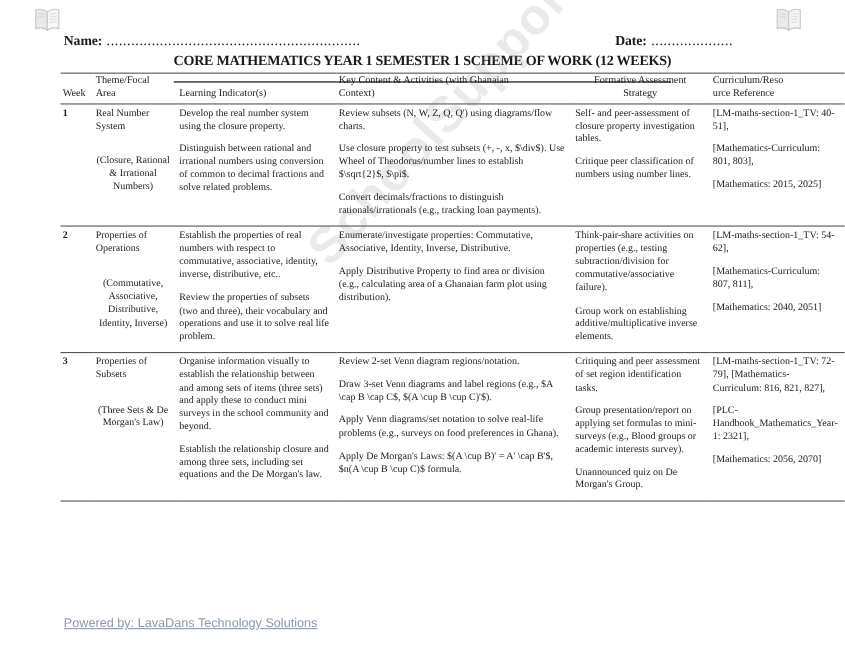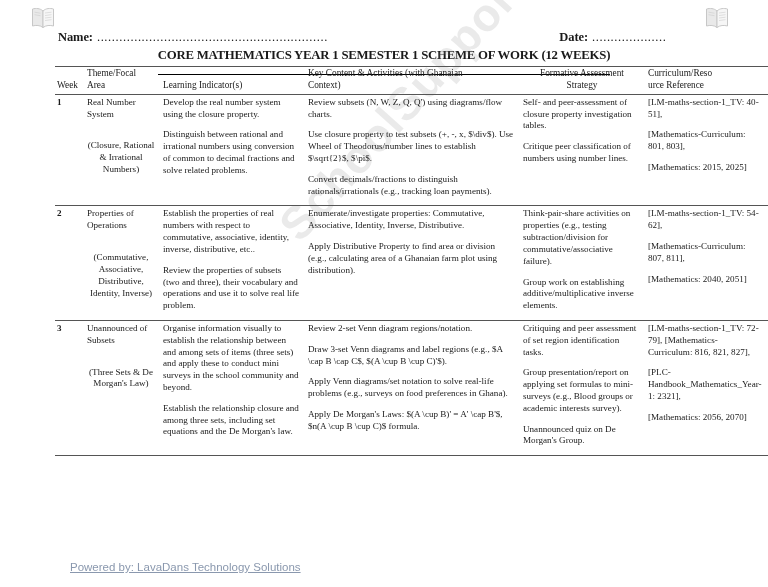--- a/index.html
+++ b/index.html
@@ -124,21 +124,21 @@
     transform: rotate(-48deg);
     transform-origin: left top;
     white-space: nowrap;
     pointer-events: none;
     letter-spacing: 1px;
   }
 
   
   .footer {
     position: absolute;
-    left: 70px;
+    left: 58px;
     top: 561px;
     font-family: "Liberation Sans", sans-serif;
     font-size: 11.5px;
     color: #8a98ae;
     text-decoration: underline;
   }
 </style>
 </head>
 <body>
 
@@ -254,21 +254,21 @@
         </td>
         <td>
           <p class="para">[LM-maths-section-1_TV: 54-62],</p>
           <p class="para">[Mathematics-Curriculum: 807, 811],</p>
           <p class="para">[Mathematics: 2040, 2051]</p>
         </td>
       </tr>
       <tr>
         <td class="week-num">3</td>
         <td>
-          <span class="theme-title">Unannounced of Subsets</span>
+          <span class="theme-title">Properties of Subsets</span>
           <span class="theme-sub">(Three Sets &amp; De Morgan's Law)</span>
         </td>
         <td>
           <p class="para">Organise information visually to establish the relationship between and among sets of items (three sets) and apply these to conduct mini surveys in the school community and beyond.</p>
           <p class="para">Establish the relationship closure and among three sets, including set equations and the De Morgan's law.</p>
         </td>
         <td>
           <p class="para">Review 2-set Venn diagram regions/notation.</p>
           <p class="para">Draw 3-set Venn diagrams and label regions (e.g., $A \cap B \cap C$, $(A \cup B \cup C)'$).</p>
           <p class="para">Apply Venn diagrams/set notation to solve real-life problems (e.g., surveys on food preferences in Ghana).</p>

